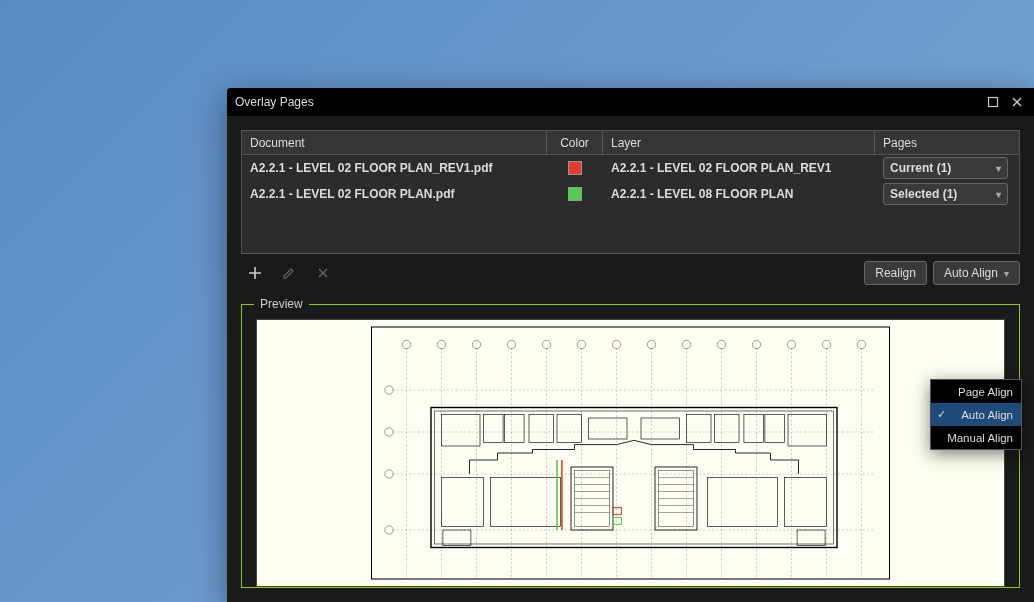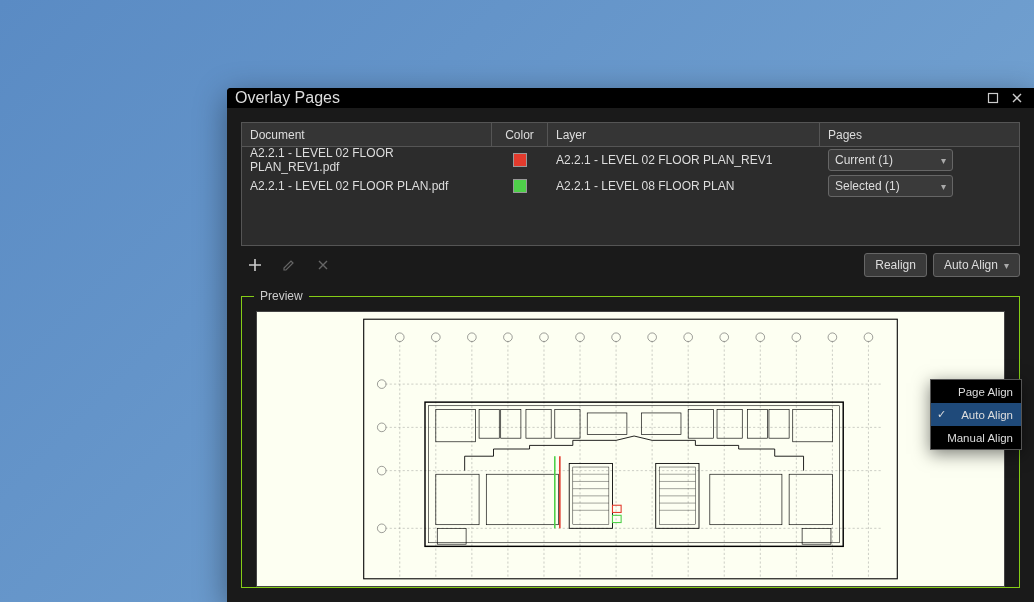--- a/index.html
+++ b/index.html
@@ -17,27 +17,27 @@
   width: 807px;
   height: 514px;
   background: #1a1a1a;
   border-radius: 4px 0 0 0;
   box-shadow: 0 8px 32px rgba(0,0,0,0.4);
   display: flex;
   flex-direction: column;
   overflow: hidden;
 }
 .titlebar {
-  height: 20px;
+  height: 28px;
   background: #000;
   display: flex;
   align-items: center;
   padding: 0 8px;
   color: #ddd;
-  font-size: 16px;
+  font-size: 12px;
 }
 .titlebar .title { flex: 1; }
 .titlebar .win-ctrl {
   width: 18px;
   height: 18px;
   display: flex;
   align-items: center;
   justify-content: center;
   margin-left: 6px;
   cursor: pointer;
@@ -54,25 +54,25 @@
 .thead { display: flex; background: #353535; border-bottom: 1px solid #555; height: 24px; }
 .thead .th {
   color: #ddd;
   font-size: 12px;
   padding: 4px 8px;
   border-right: 1px solid #555;
   display: flex;
   align-items: center;
 }
 .thead .th:last-child { border-right: none; }
-.col-doc { width: 250px; }
+.col-doc { width: 305px; }
 .col-color { width: 56px; justify-content: center; }
 .col-layer { width: 272px; }
 .col-pages { flex: 1; }
-.trow { display: flex; height: 26px; align-items: center; color: #ddd; font-size: 12px; }
+.trow { display: flex; height: 26px; align-items: center; color: #ddd; font-size: 12px; font-weight: bold; }
 .trow .td { padding: 0 8px; display: flex; align-items: center; height: 100%; }
 .swatch {
   width: 14px; height: 14px; border: 1px solid #999;
 }
 .page-select {
   background: #3a3a3a;
   border: 1px solid #666;
   color: #ddd;
   height: 22px;
   width: 125px;

